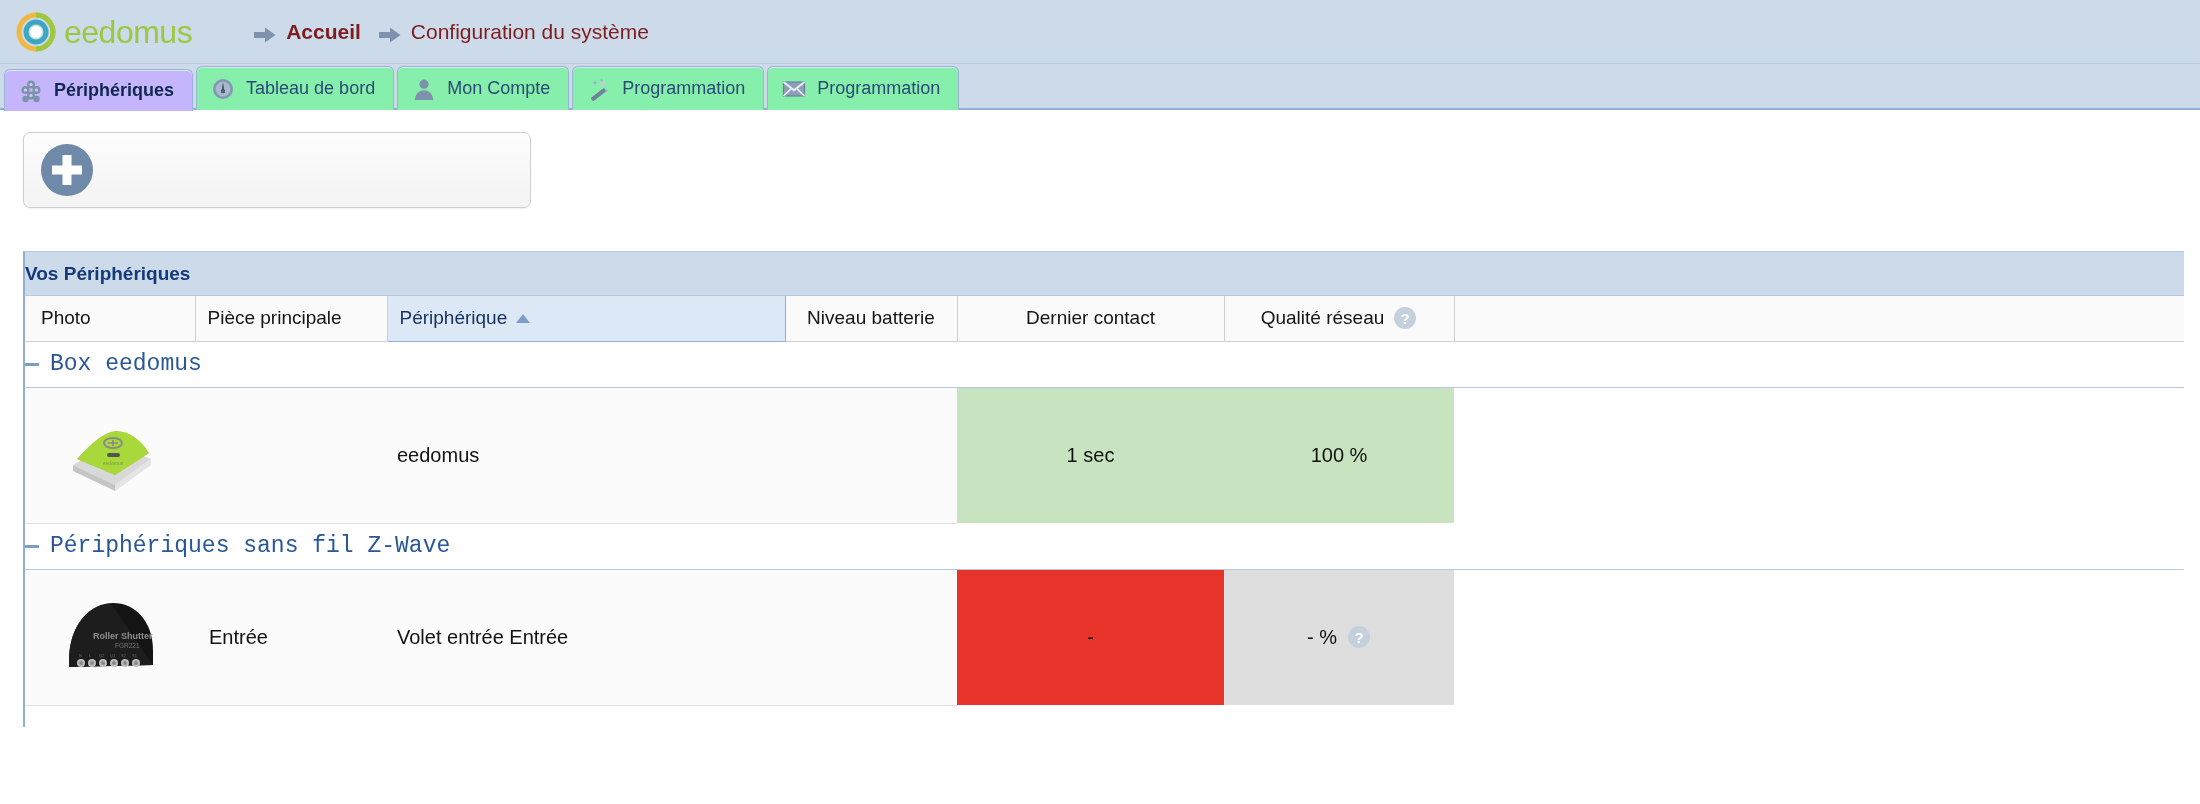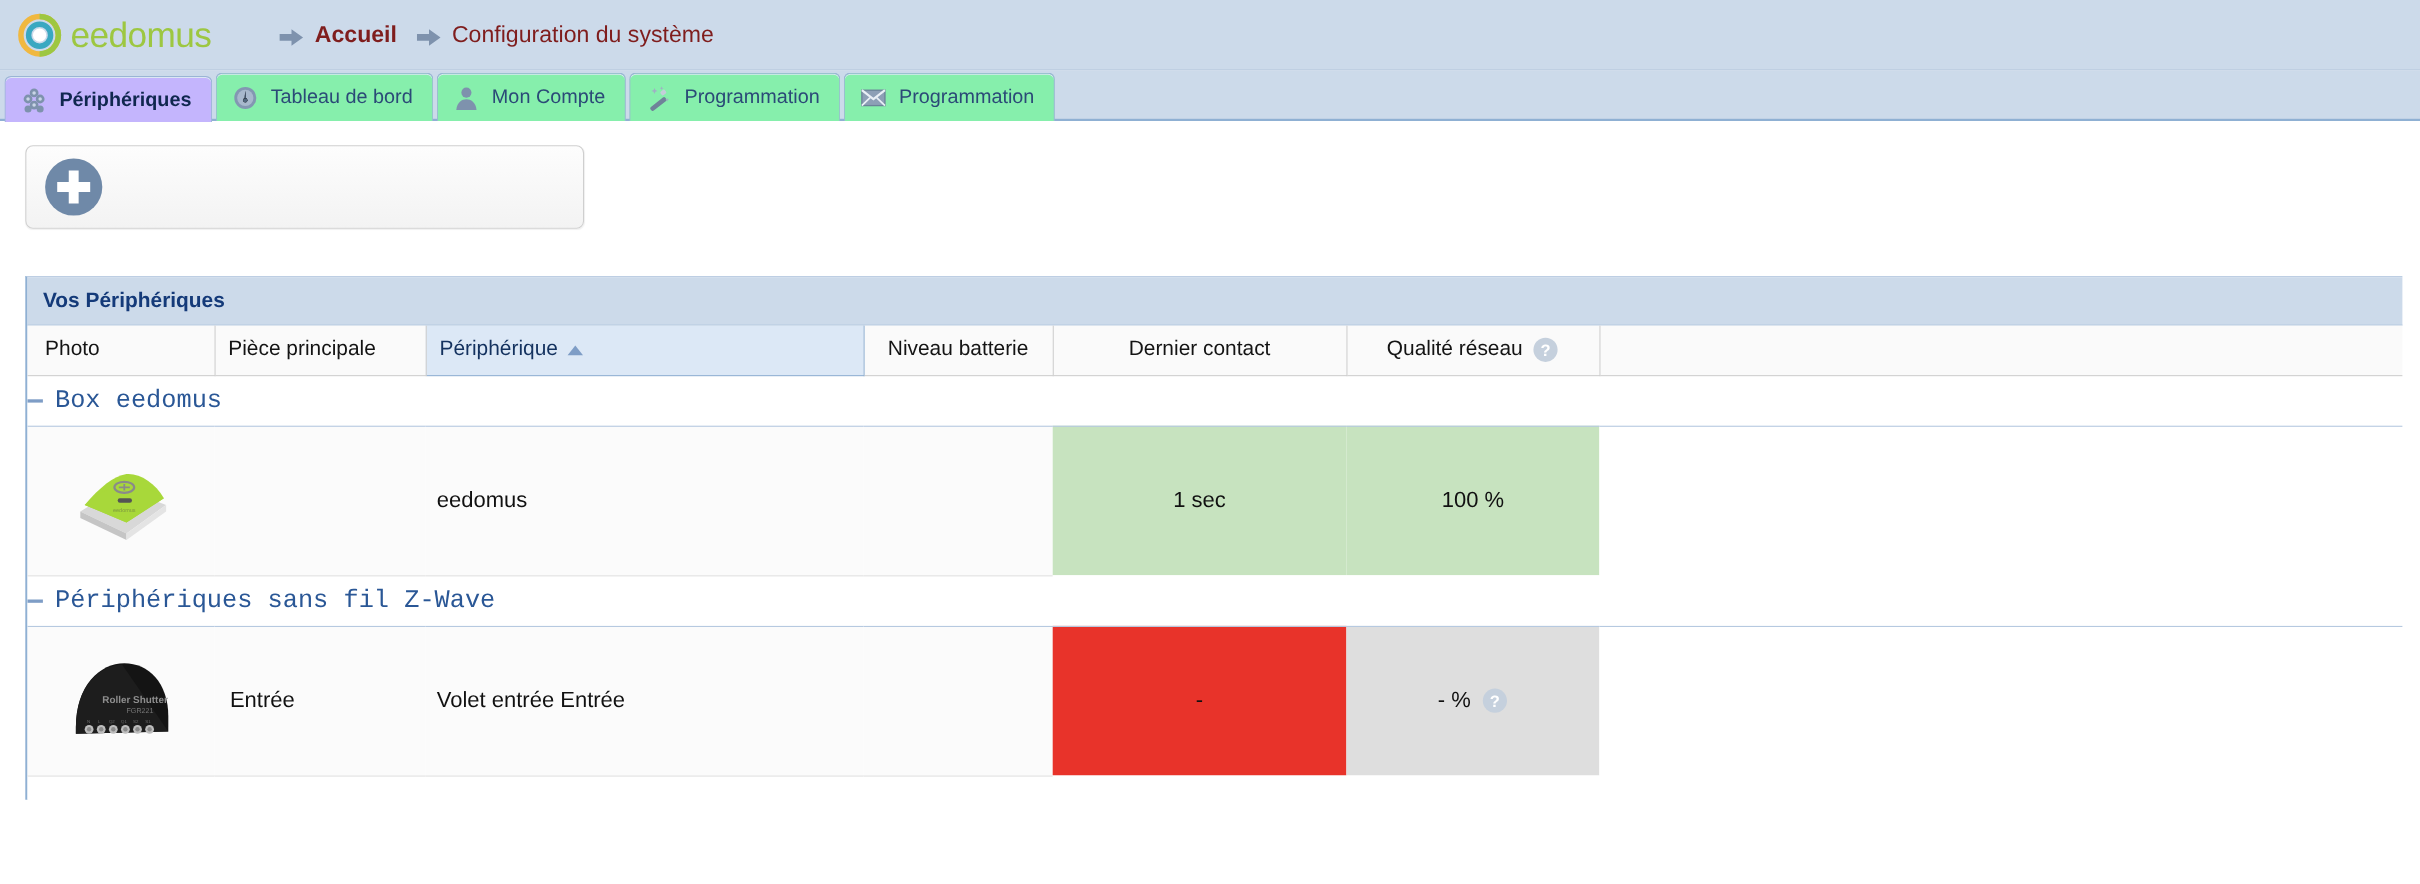--- a/index.html
+++ b/index.html
@@ -113,21 +113,20 @@
     margin-left: 7px;
     margin-right: 0px;
     border-left: 2px solid #8fb0d3;
     border-top: 1px solid #b6c9e0;
   }
   .panel-title {
     background: #ccdaea;
     height: 44px;
     display: flex;
     align-items: center;
-    padding-left: 14px;
     font-size: 19px;
     font-weight: bold;
     color: #143a79;
     border-bottom: 1px solid #b6c9e0;
   }
 
   table.grid { width: 100%; border-collapse: collapse; table-layout: fixed; }
   table.grid th, table.grid td { padding: 0; }
 
   .colhead {

